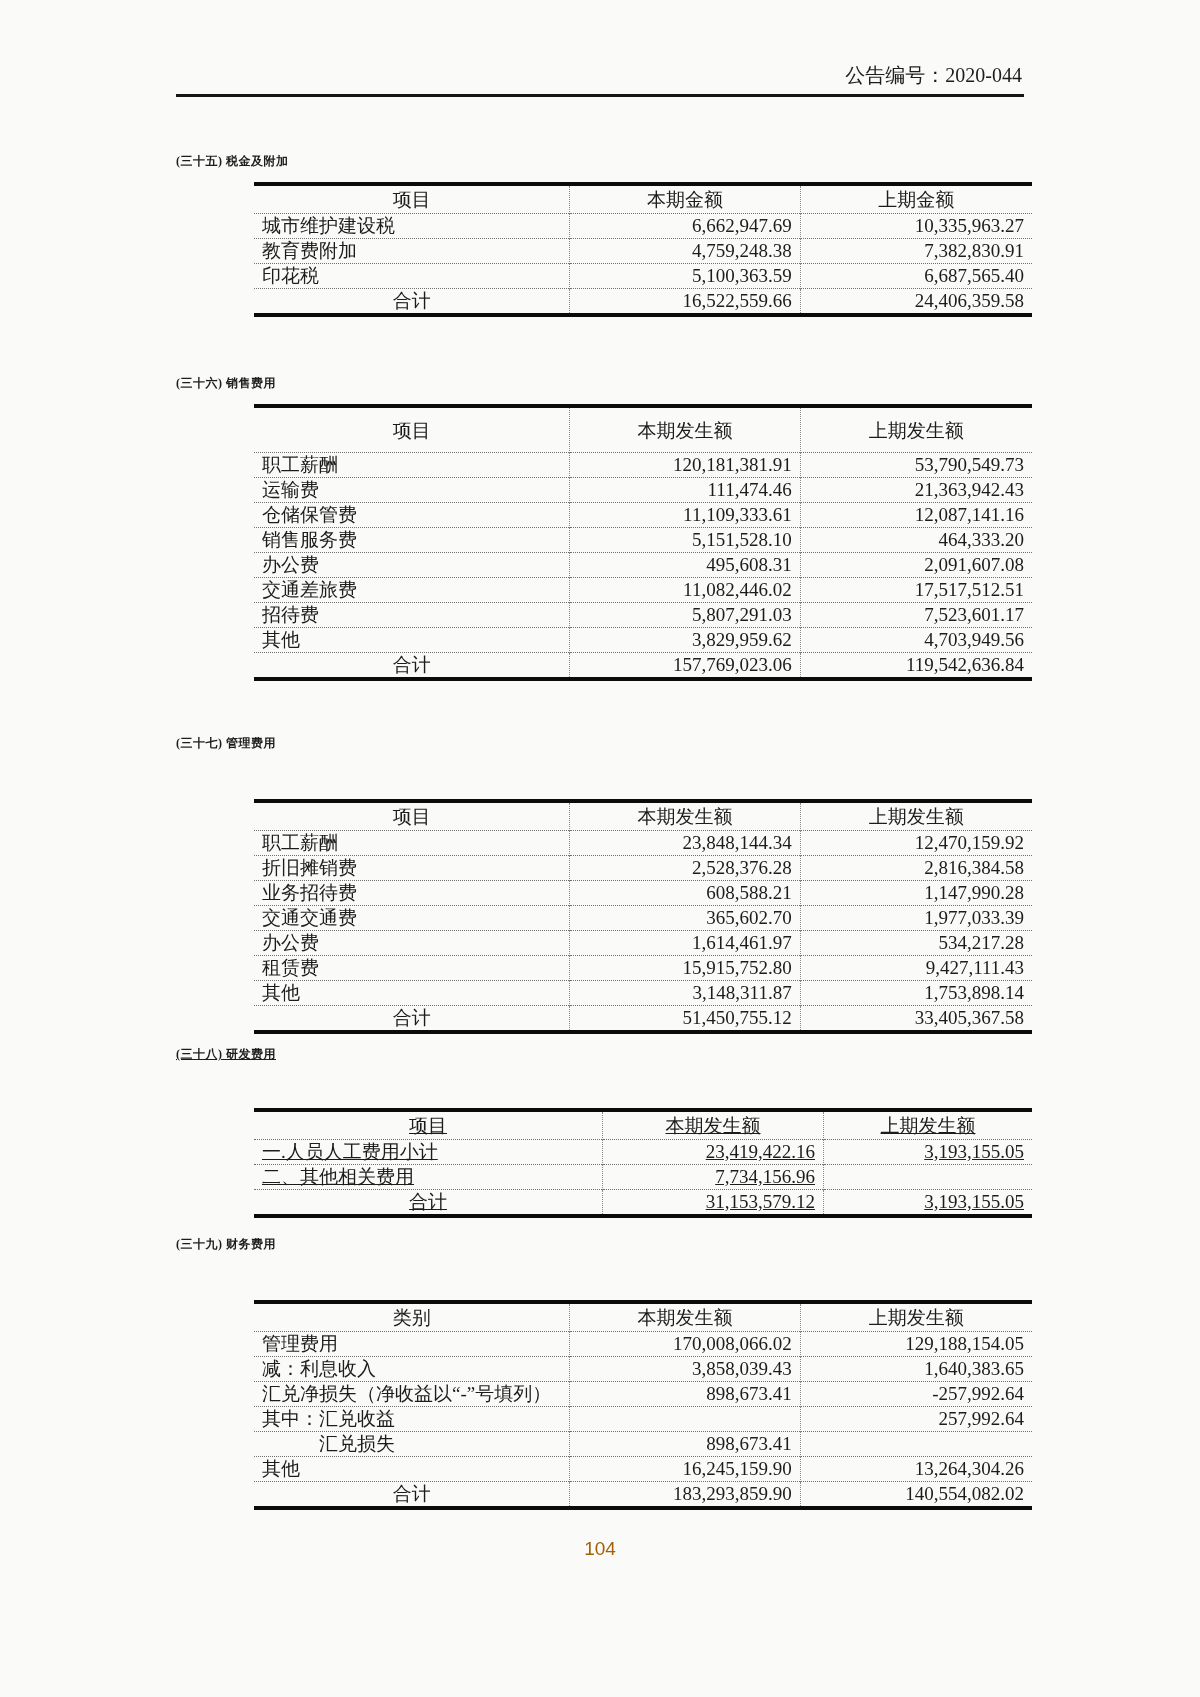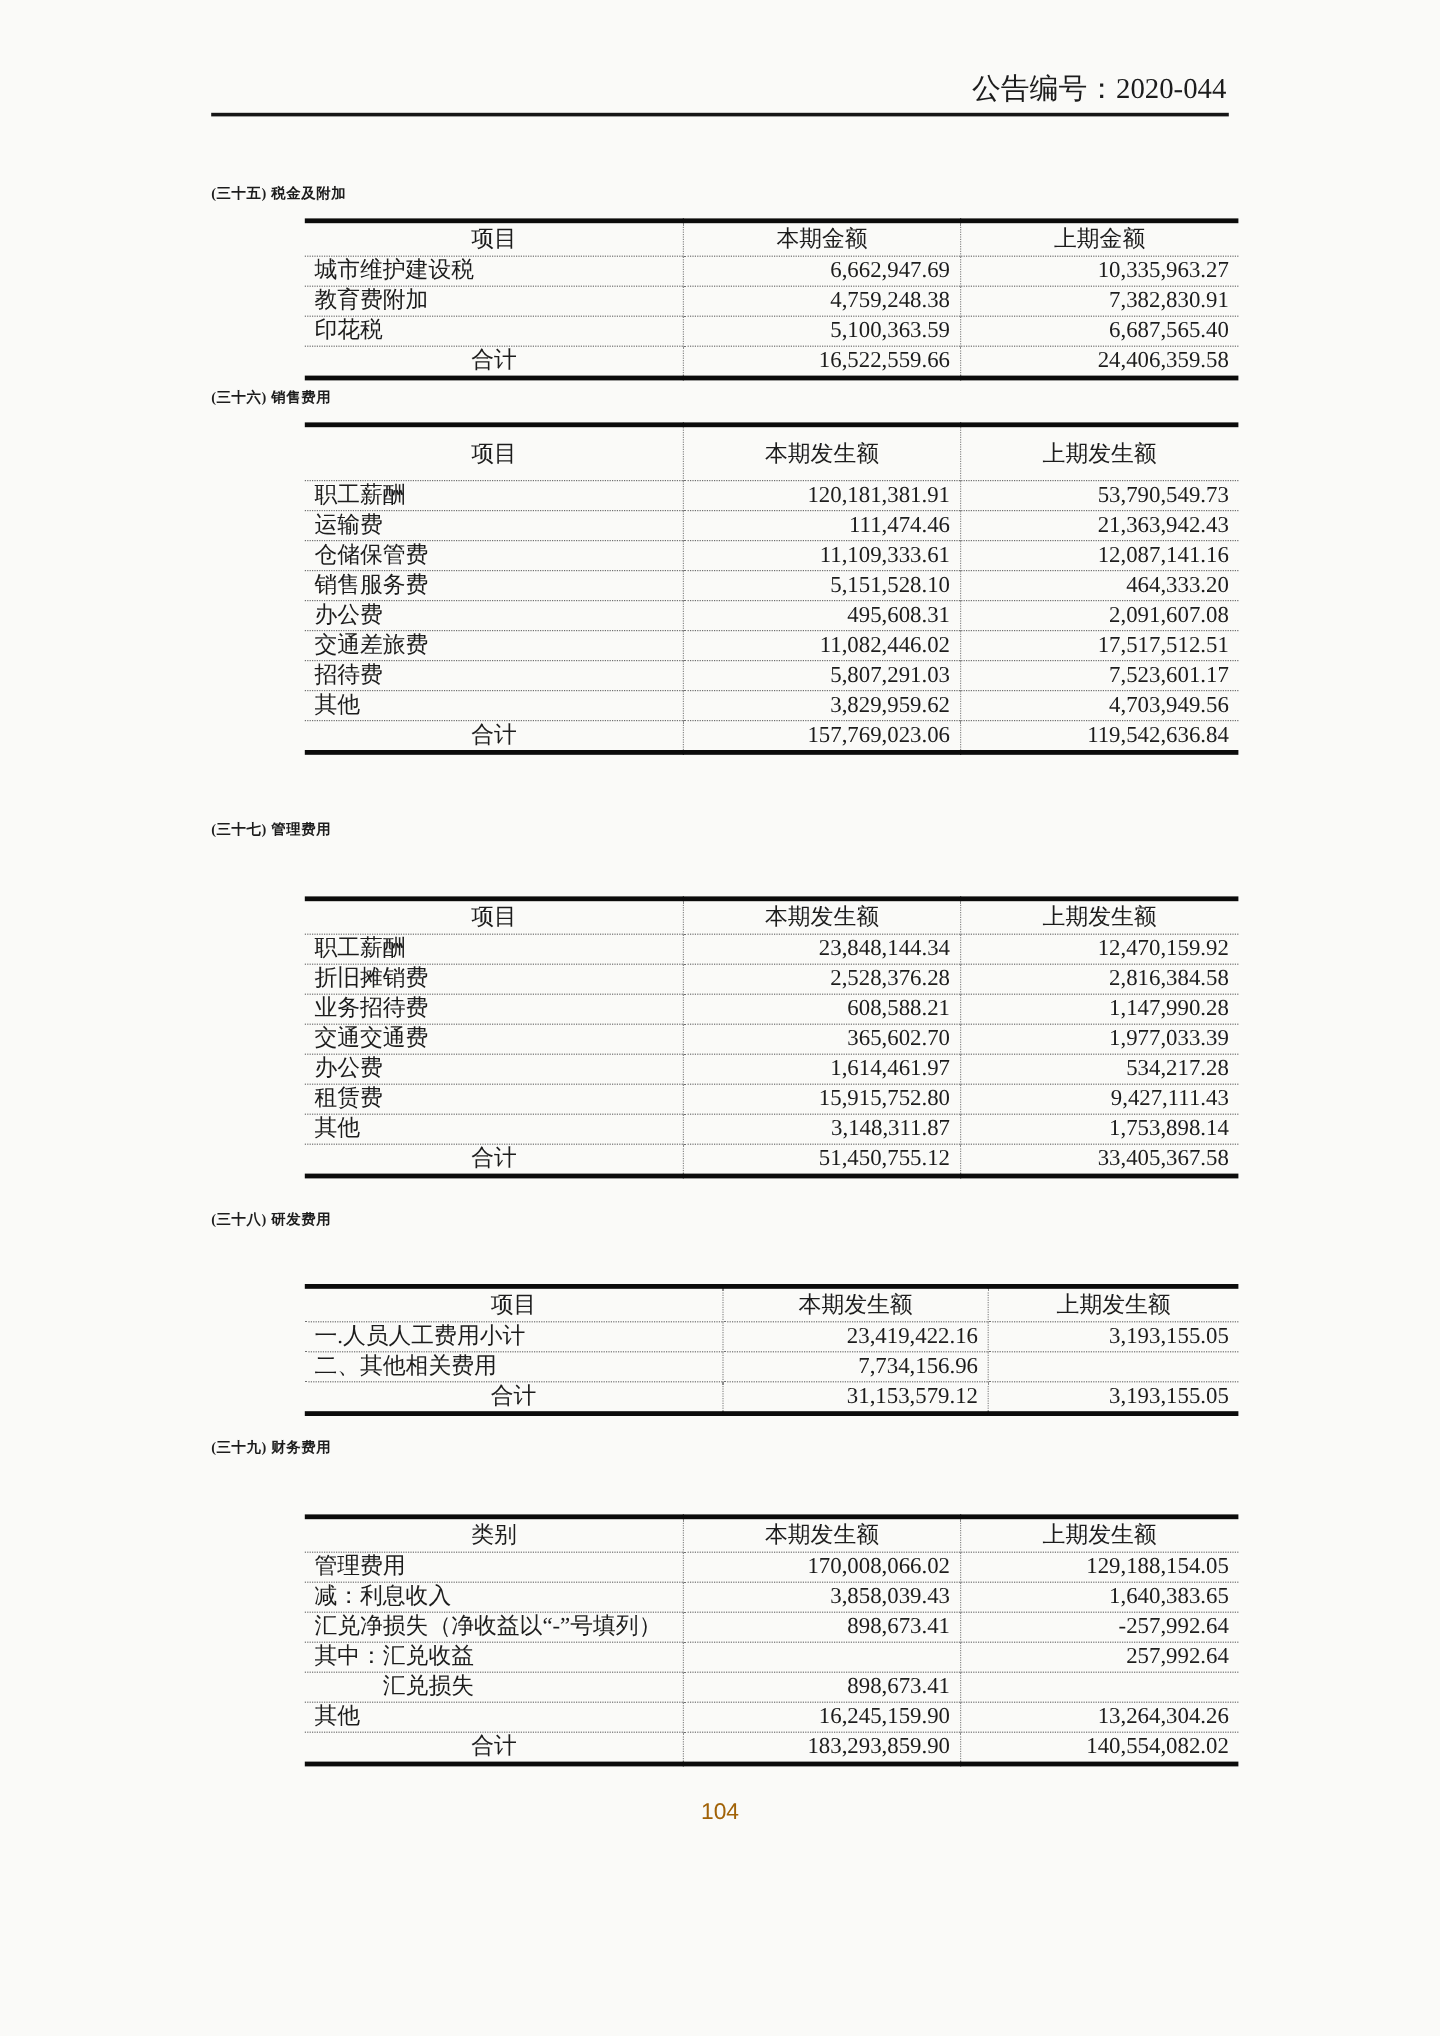--- a/index.html
+++ b/index.html
@@ -17,41 +17,41 @@
   }
   .content {
     padding: 0 176px;
   }
   
   .doc-header {
     padding-top: 62px;
   }
   .notice-number {
     text-align: right;
-    font-size: 24px;
+    font-size: 20px;
     line-height: 26px;
     padding-right: 2px;
   }
   .header-rule {
     margin-top: 6px;
     border-bottom: 3px solid #161616;
     height: 0;
   }
   
   section h2 {
     margin: 0;
     font-size: 12px;
     line-height: 28px;
     font-weight: bold;
     letter-spacing: 0.5px;
   }
   section.s0 { margin-top: 50px; }
-  section.s1 { }
+  section.s1 { margin-top: 52px; }
   section.s2 { margin-top: 48px; }
-  section.s3 { margin-top: 20px; }
+  section.s3 { margin-top: 6px; text-decoration: underline; }
   section.s4 { margin-top: 12px; }
 
   section.s0 table { margin-top: 7px; }
   section.s1 table { margin-top: 7px; }
   section.s2 table { margin-top: 42px; }
   section.s3 table { margin-top: 40px; }
   section.s4 table { margin-top: 42px; }
 
   
   table.ftable {

